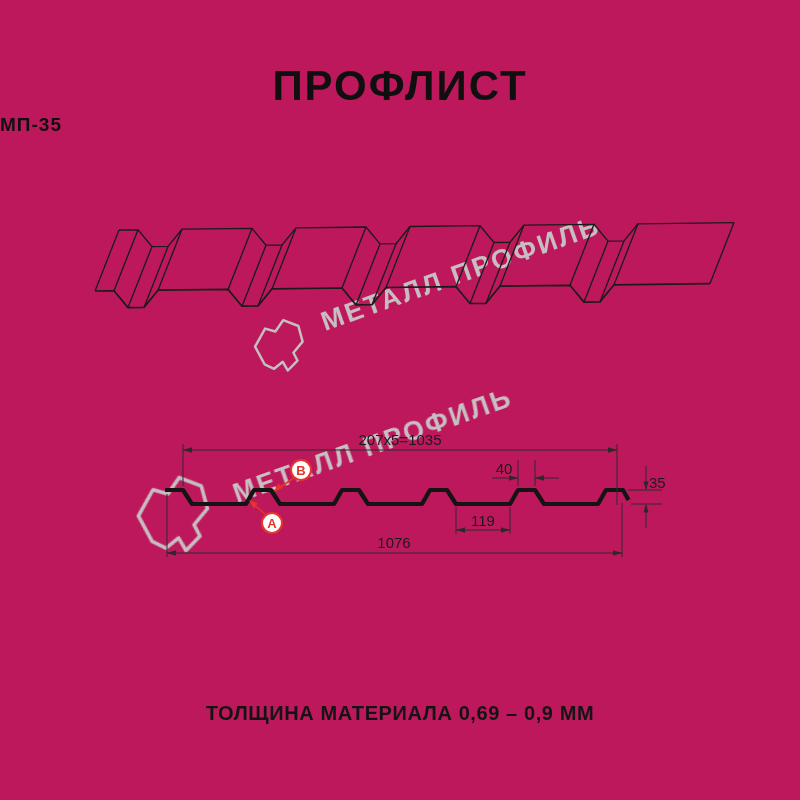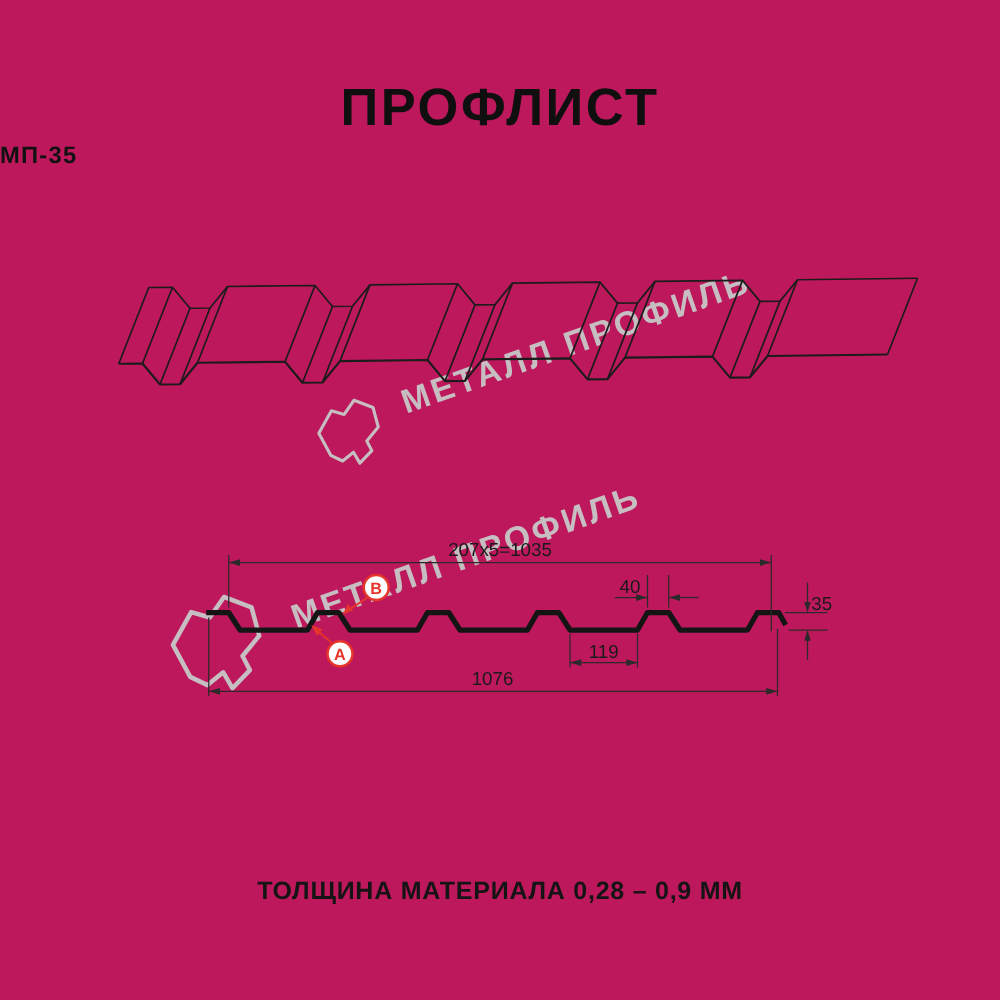--- a/index.html
+++ b/index.html
@@ -126,14 +126,14 @@
 
       <g>
         <line x1="265" y1="514" x2="252" y2="503" stroke="#e6352b" stroke-width="1.6"></line>
         <polygon points="249,500 257.9,503.6 253.8,508.5" fill="#e6352b"></polygon>
         <circle cx="272" cy="523" r="10" fill="#ffffff" stroke="#e6352b" stroke-width="2"></circle>
         <text x="272" y="528" text-anchor="middle" font-size="13" font-weight="bold" fill="#e6352b" font-family="Liberation Sans, sans-serif">A</text>
       </g>
     </g>
   </svg>
 
-  <div class="footer">ТОЛЩИНА МАТЕРИАЛА 0,28 – 0,9 ММ</div>
+  <div class="footer">ТОЛЩИНА МАТЕРИАЛА 0,69 – 0,9 ММ</div>
 </div>
 
 </body></html>

